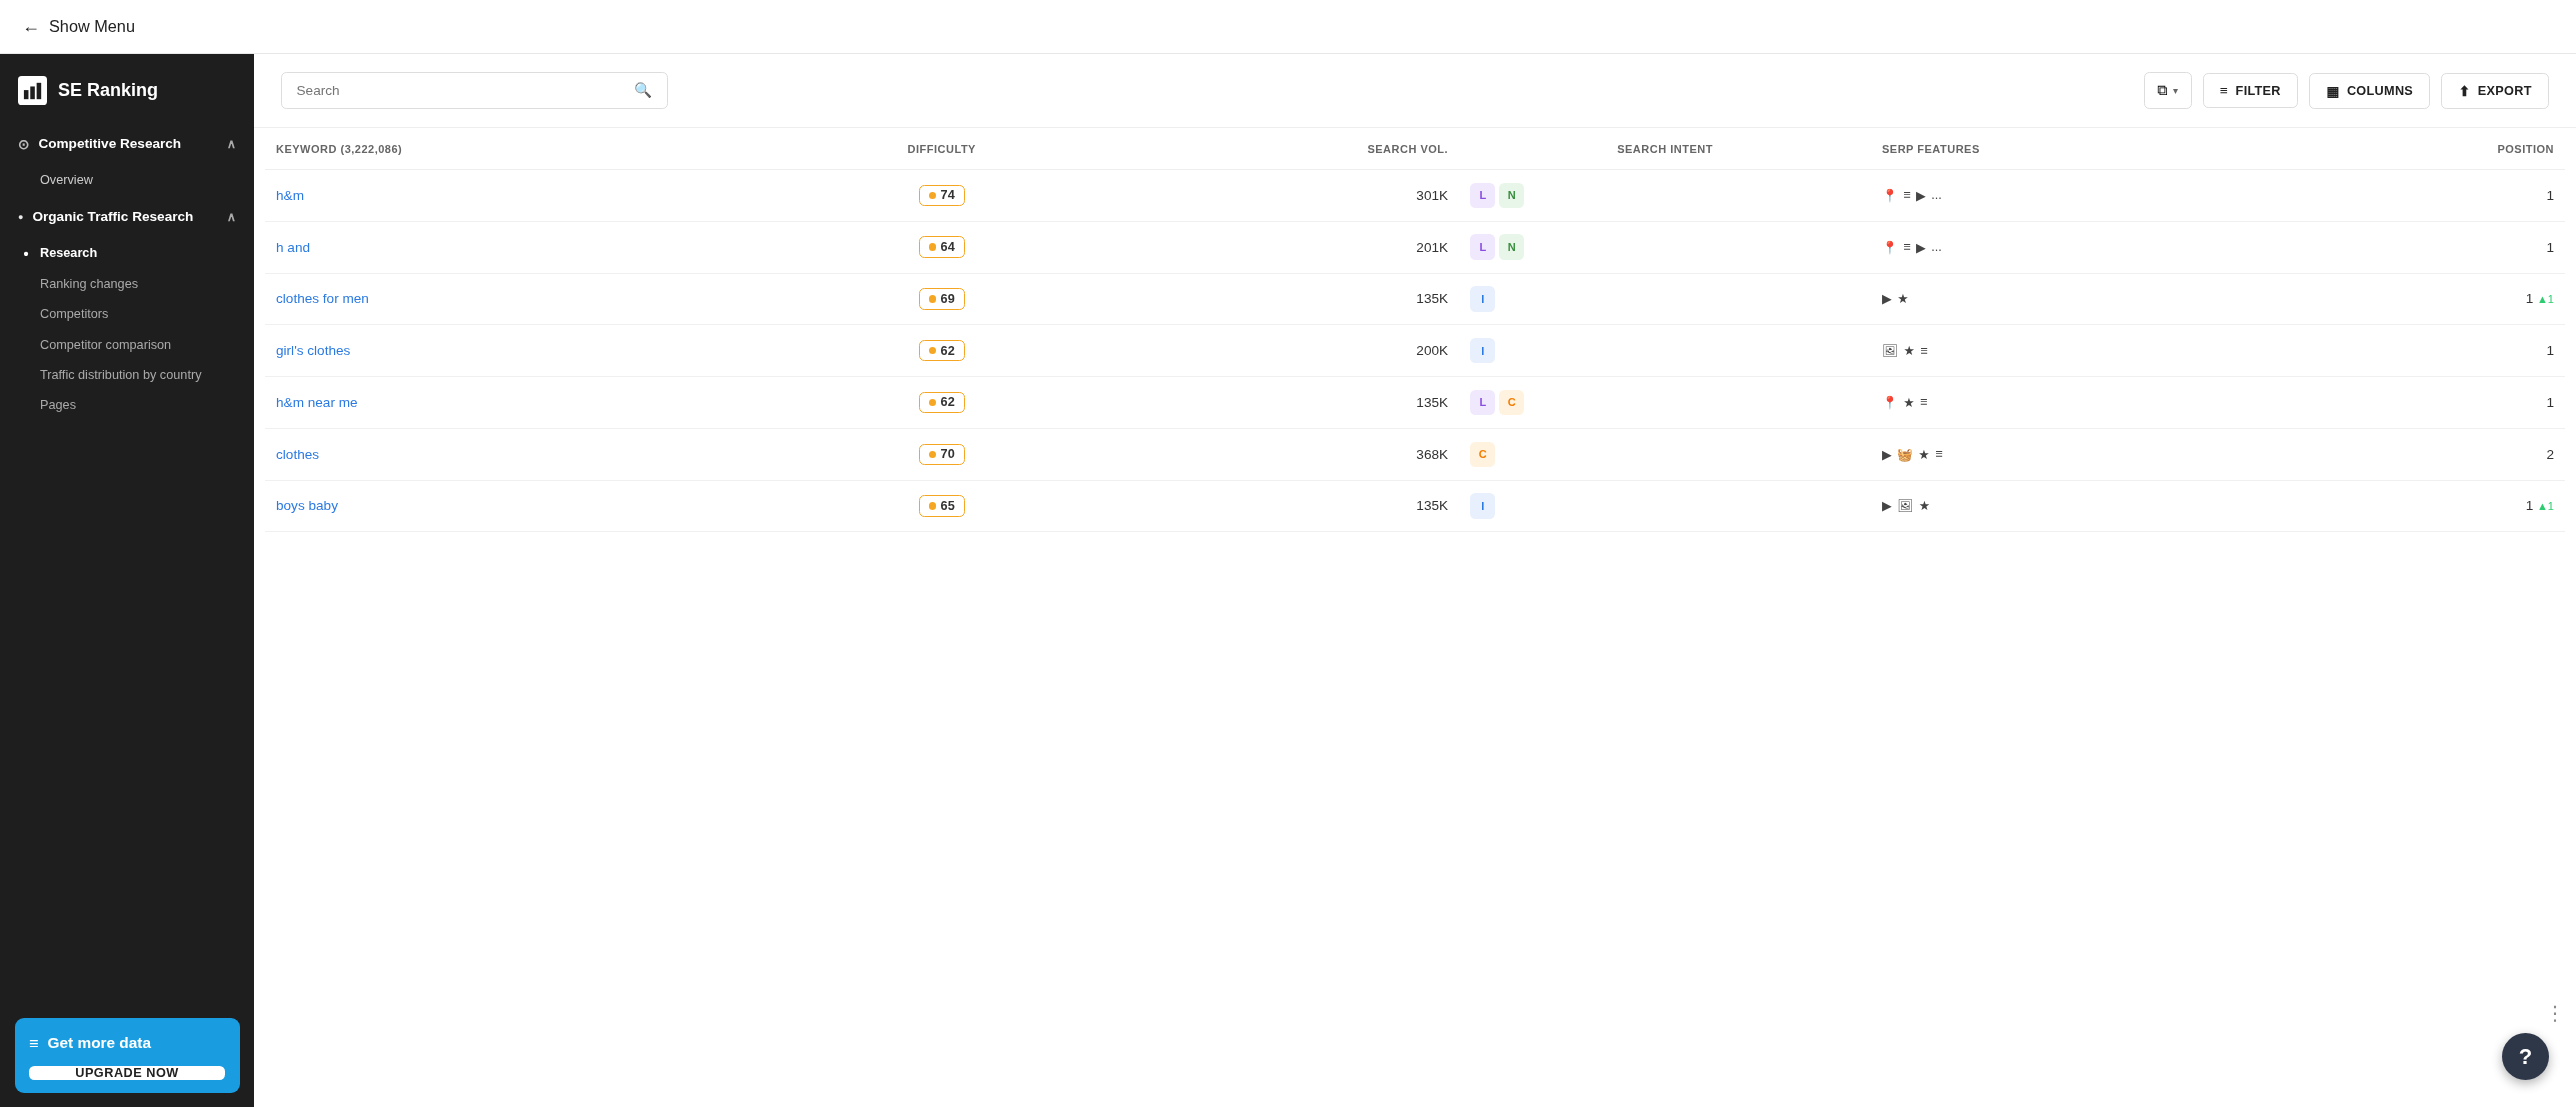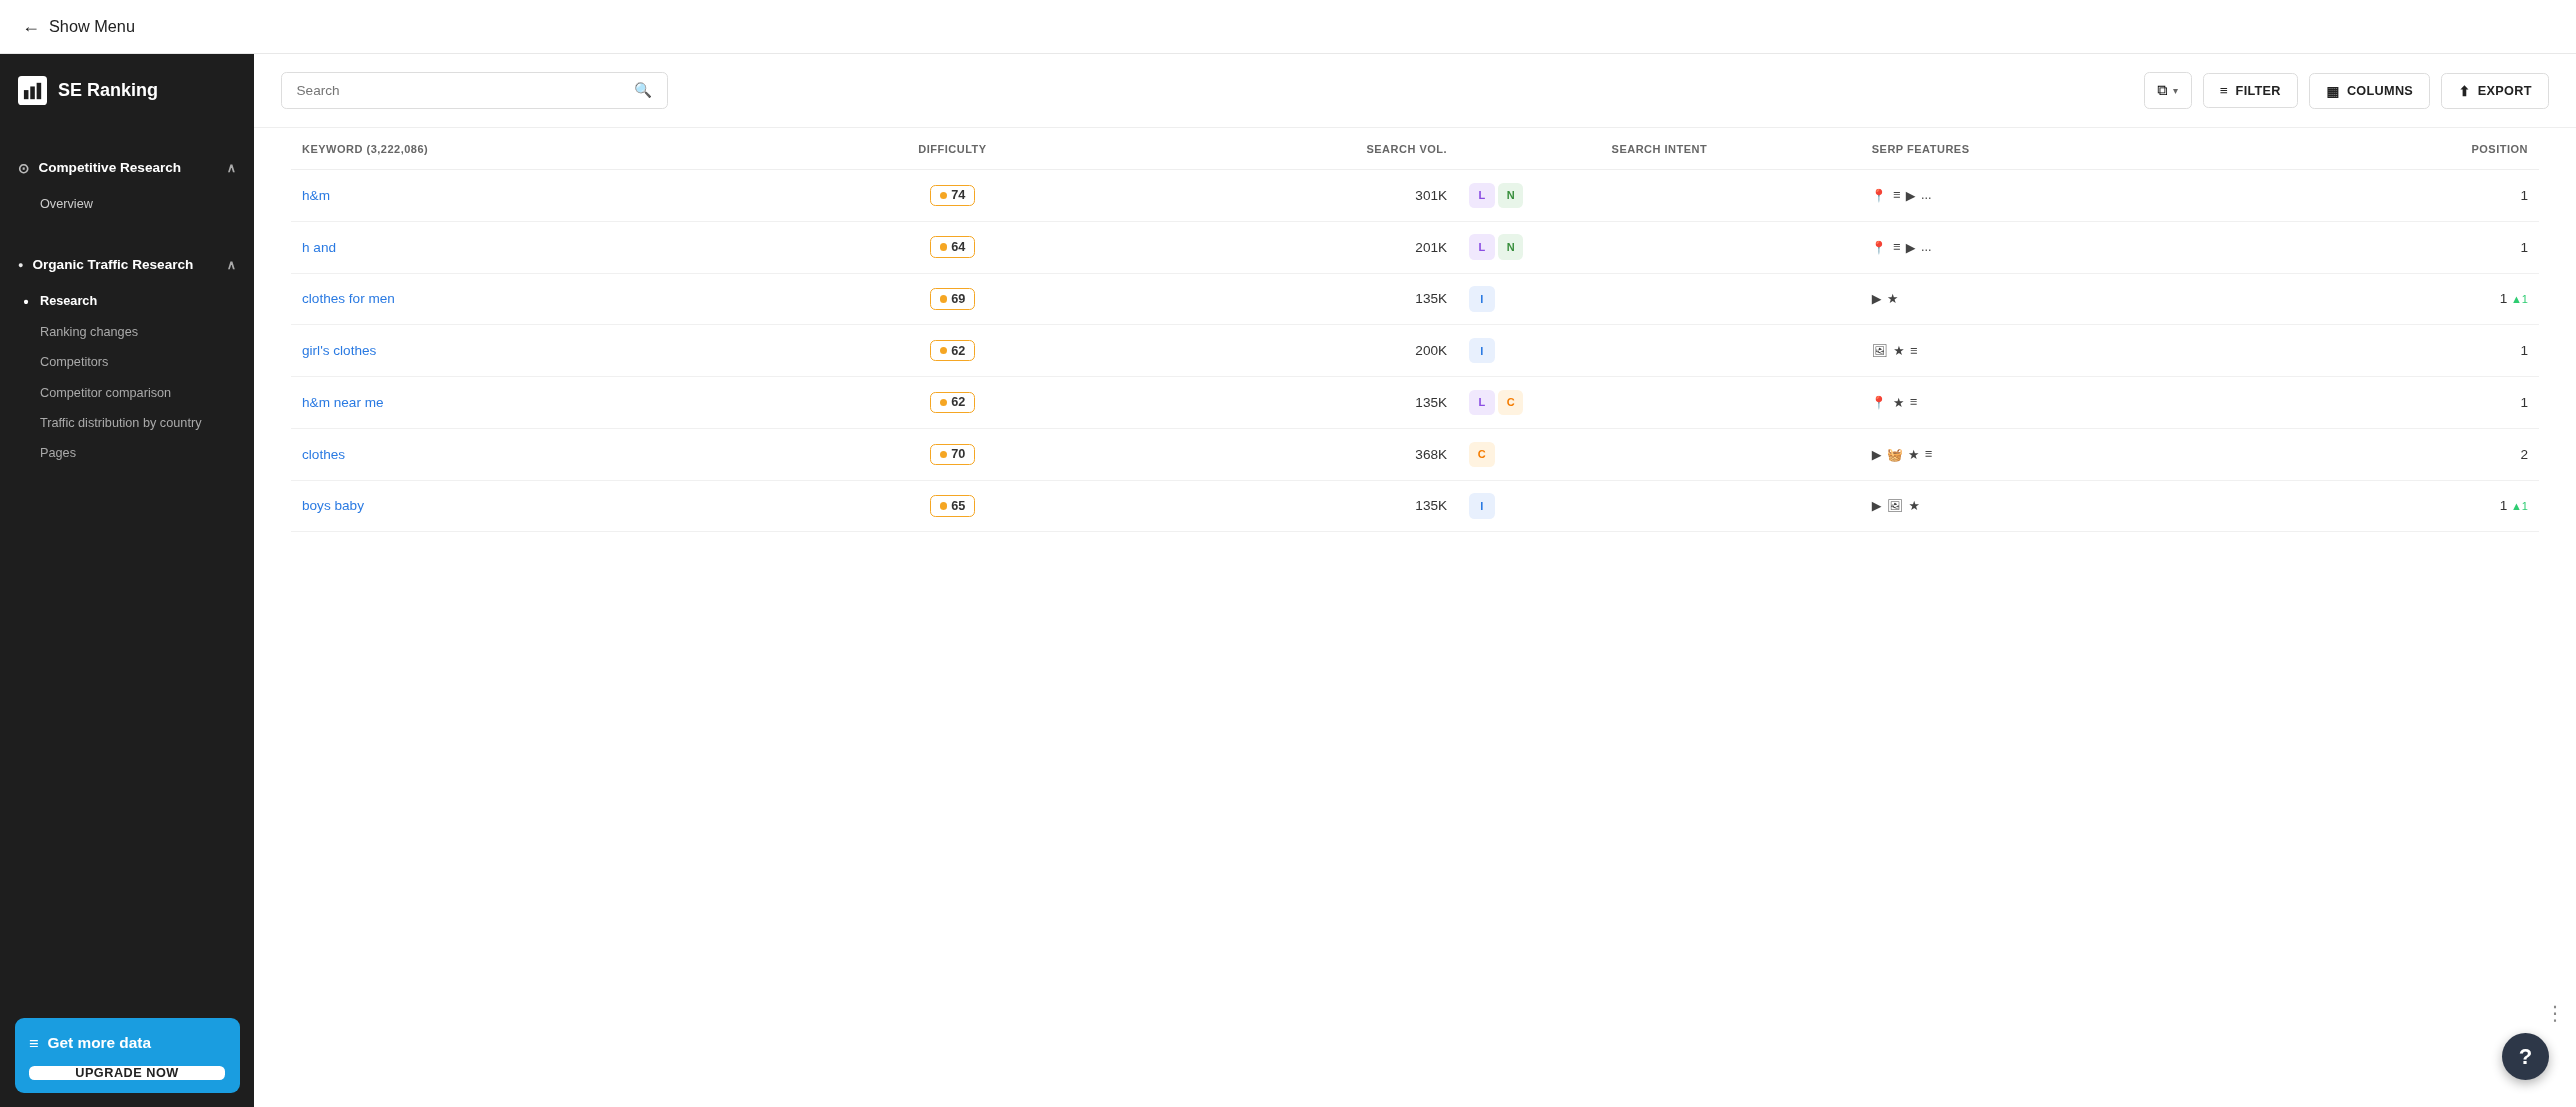--- a/index.html
+++ b/index.html
@@ -27,21 +27,20 @@
 
     
     .sidebar {
       width: 254px;
       background: #1e1e1e;
       color: #fff;
       display: flex;
       flex-direction: column;
       flex-shrink: 0;
       overflow-y: auto;
-      gap: 24px;
     }
     .sidebar-logo {
       display: flex; align-items: center; gap: 11px;
       padding: 22px 18px 18px;
       font-size: 18px; font-weight: 700; color: #fff;
     }
     .logo-icon {
       width: 29px; height: 29px;
       background: #fff;
       border-radius: 3.6px;
@@ -159,21 +158,21 @@
       border: 0.9px solid #ddd;
       border-radius: 5.4px;
       padding: 9px 12.7px;
       background: #fff;
       cursor: pointer;
     }
     .copy-btn-chevron { font-size: 10px; color: #666; }
 
     
     .table-container {
-      padding: 0 37px;
+      padding: 0 11px;
     }
     table {
       width: 100%;
       border-collapse: collapse;
     }
     thead tr {
       border-bottom: 1.8px solid #eee;
     }
     th {
       padding: 14.5px 11px;

